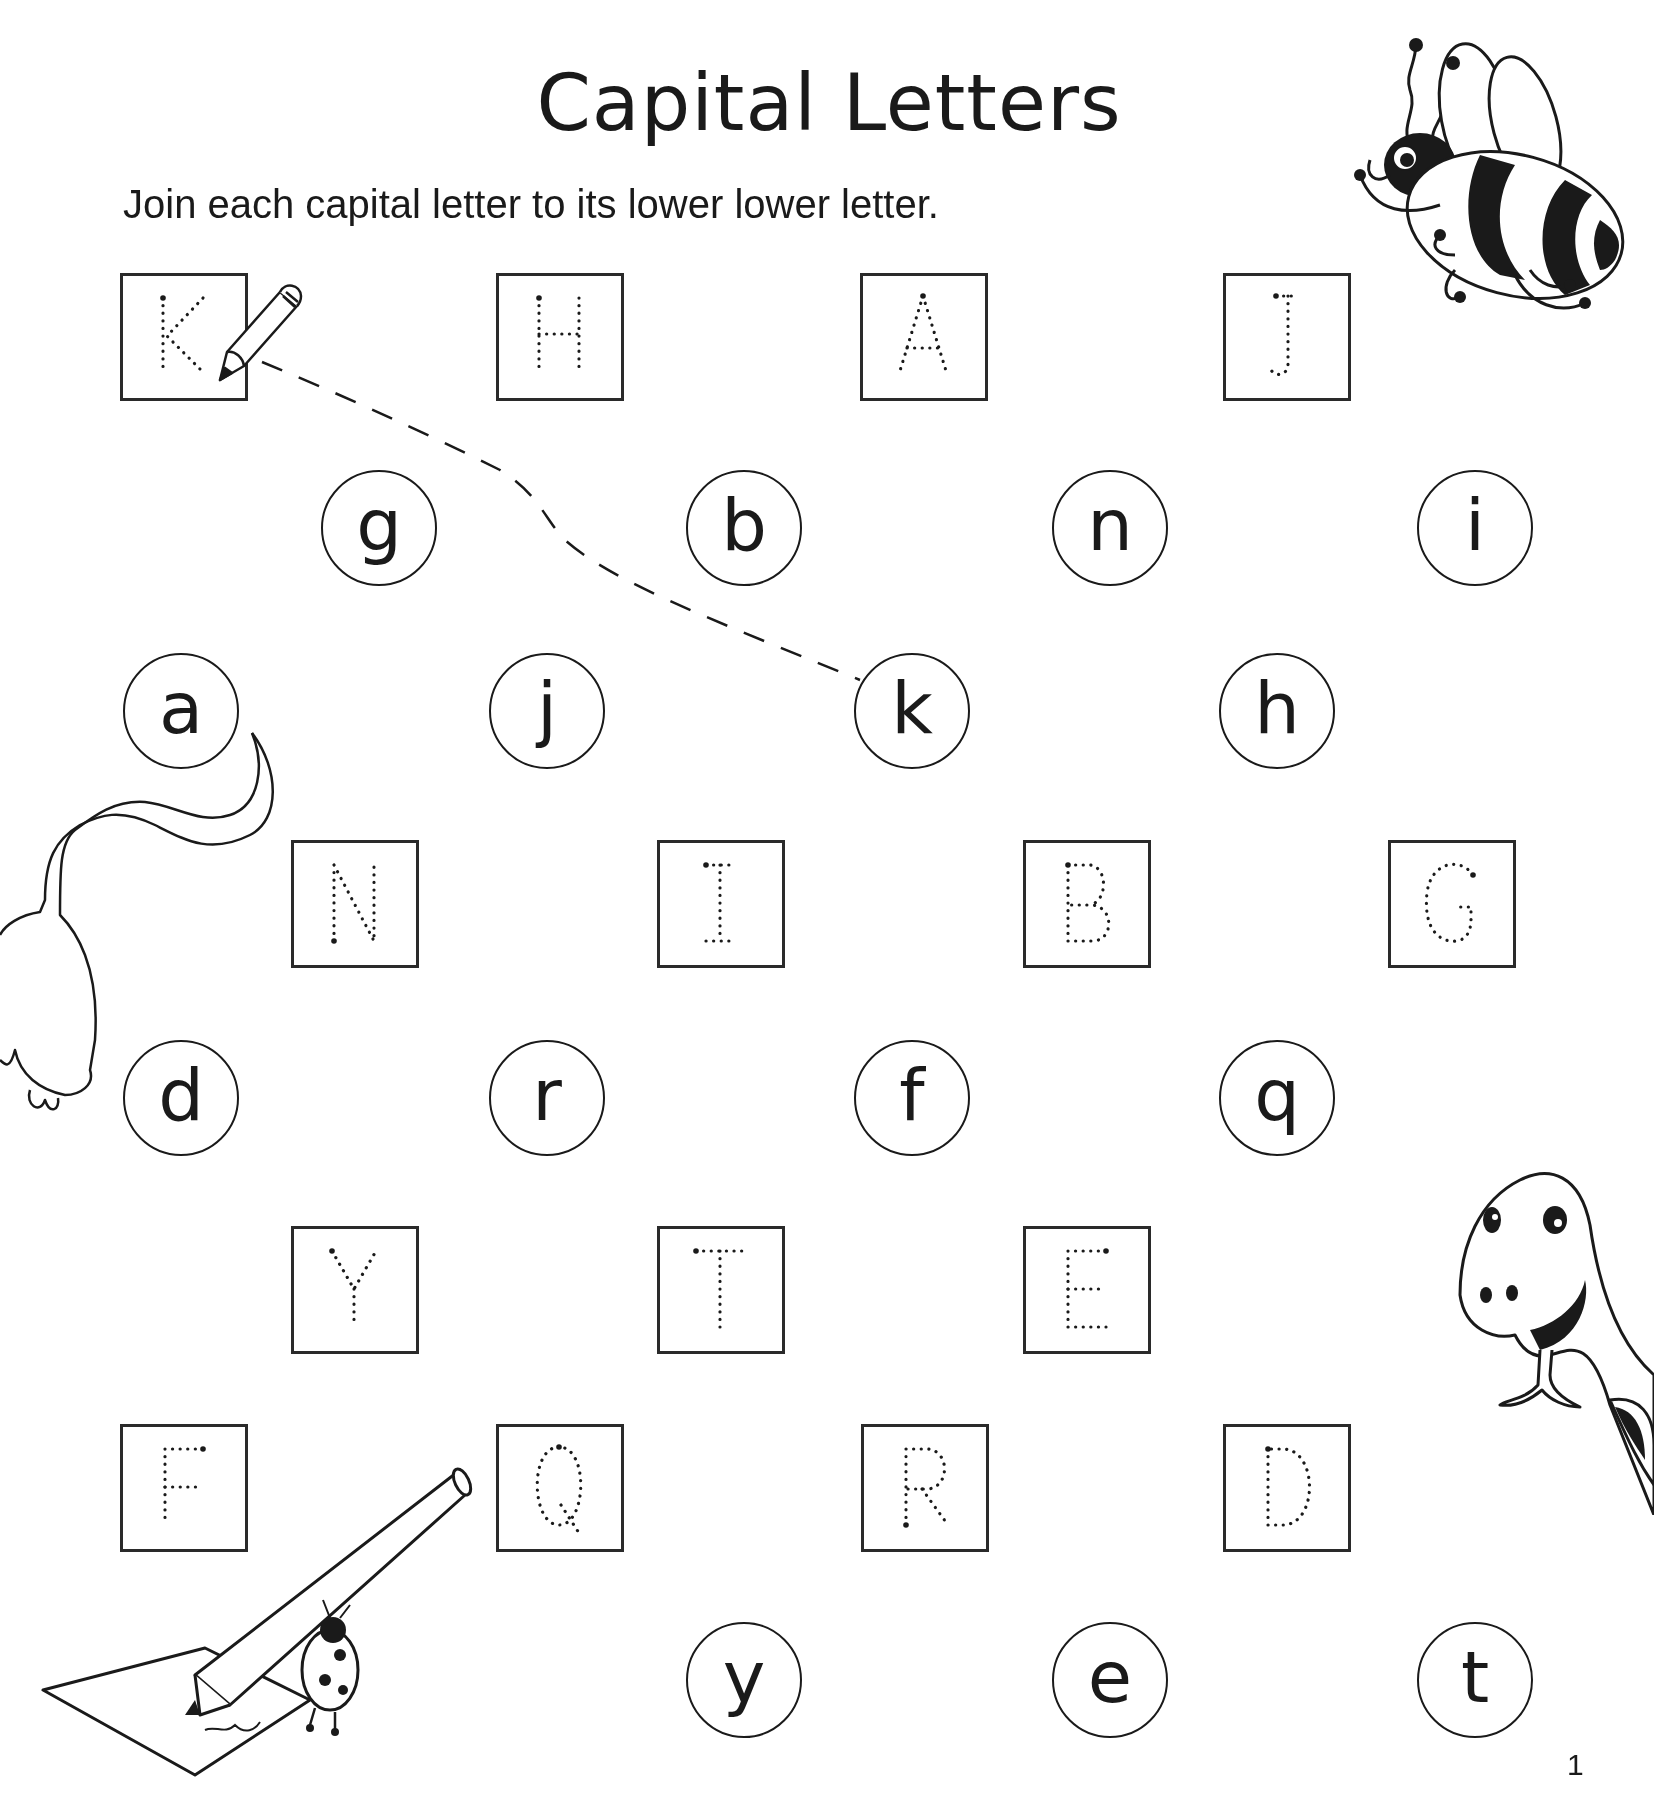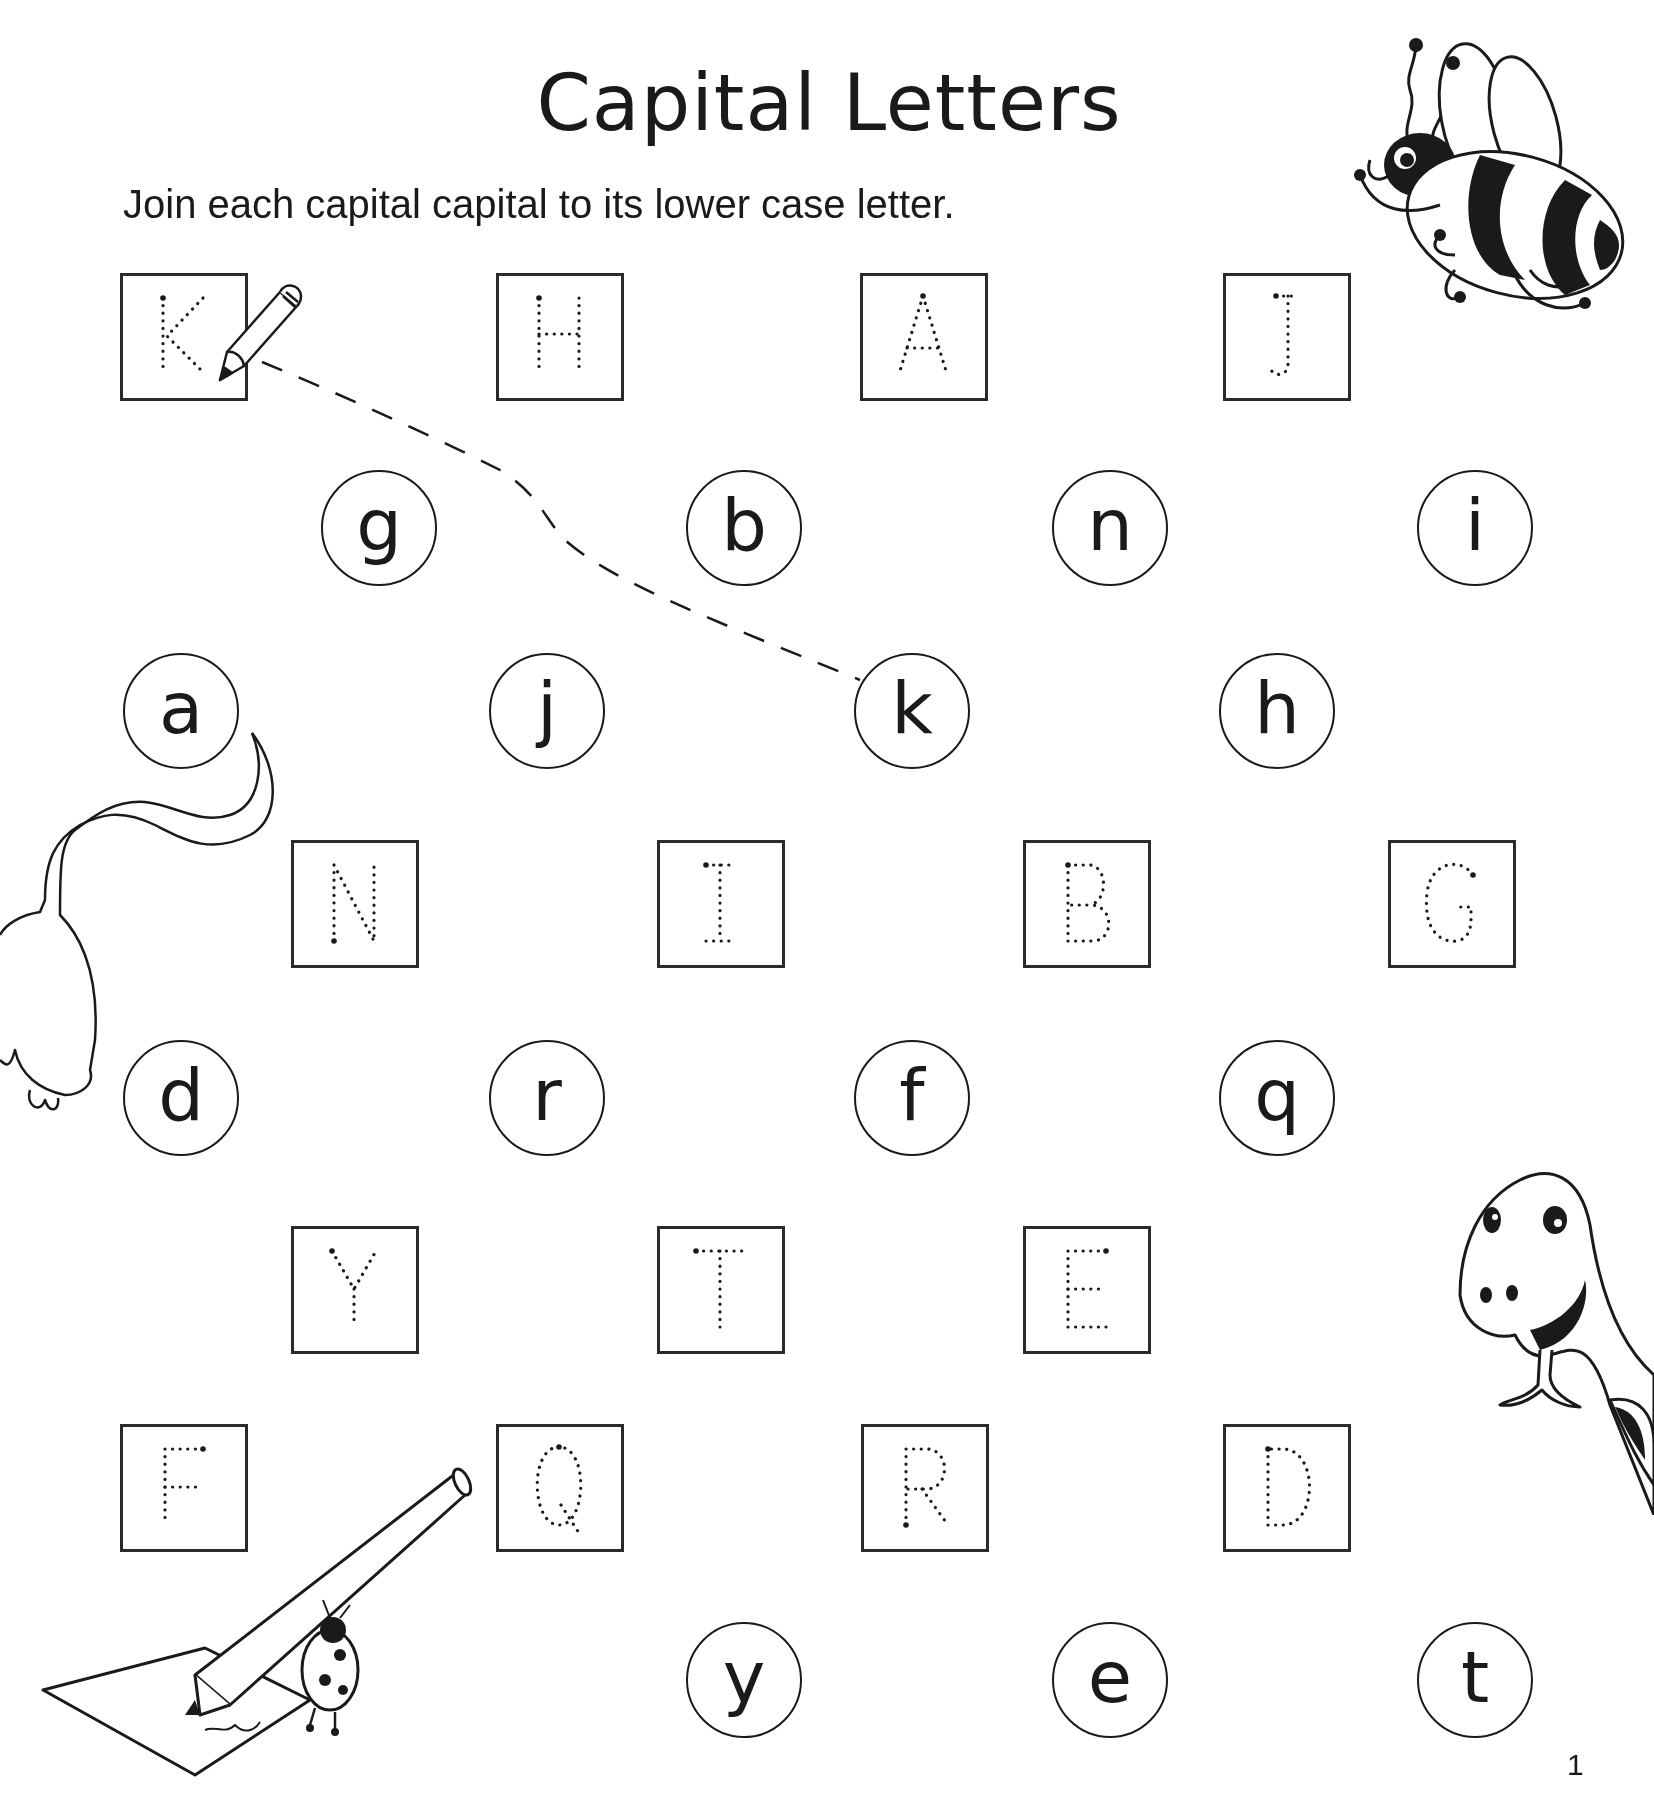--- a/index.html
+++ b/index.html
@@ -13,21 +13,21 @@
   .circle span { font-family:"DejaVu Sans", sans-serif; font-size:72px; line-height:1; margin-top:-6px; }
   .page-num { position:absolute; left:1567px; top:1748px; font-family:"Liberation Sans", sans-serif; font-size:30px; }
   .art { position:absolute; }
   .overlay { position:absolute; left:0; top:0; }
 </style>
 </head>
 <body>
 
 <div class="title"><span>Capital Letters</span></div>
 
-<div class="instruction">Join each capital capital to its lower case letter.</div>
+<div class="instruction">Join each capital letter to its lower lower letter.</div>
 
 <div id="boxes">
     <div class="box" title="K" style="left: 120px; top: 273px;">
       <svg viewBox="0 0 122 122">
         <path d="M40,22 L40,98" fill="none" stroke="#1a1a1a" stroke-width="3.2" stroke-linecap="round" stroke-dasharray="0.1 7.5"></path>
         <circle cx="40" cy="22" r="2.8" fill="#1a1a1a"></circle>
         <path d="M80,22 L44,60 L82,98" fill="none" stroke="#1a1a1a" stroke-width="3.2" stroke-linecap="round" stroke-dasharray="0.1 7.5"></path>
       </svg>
     </div>
     <div class="box" title="H" style="left: 496px; top: 273px;">

